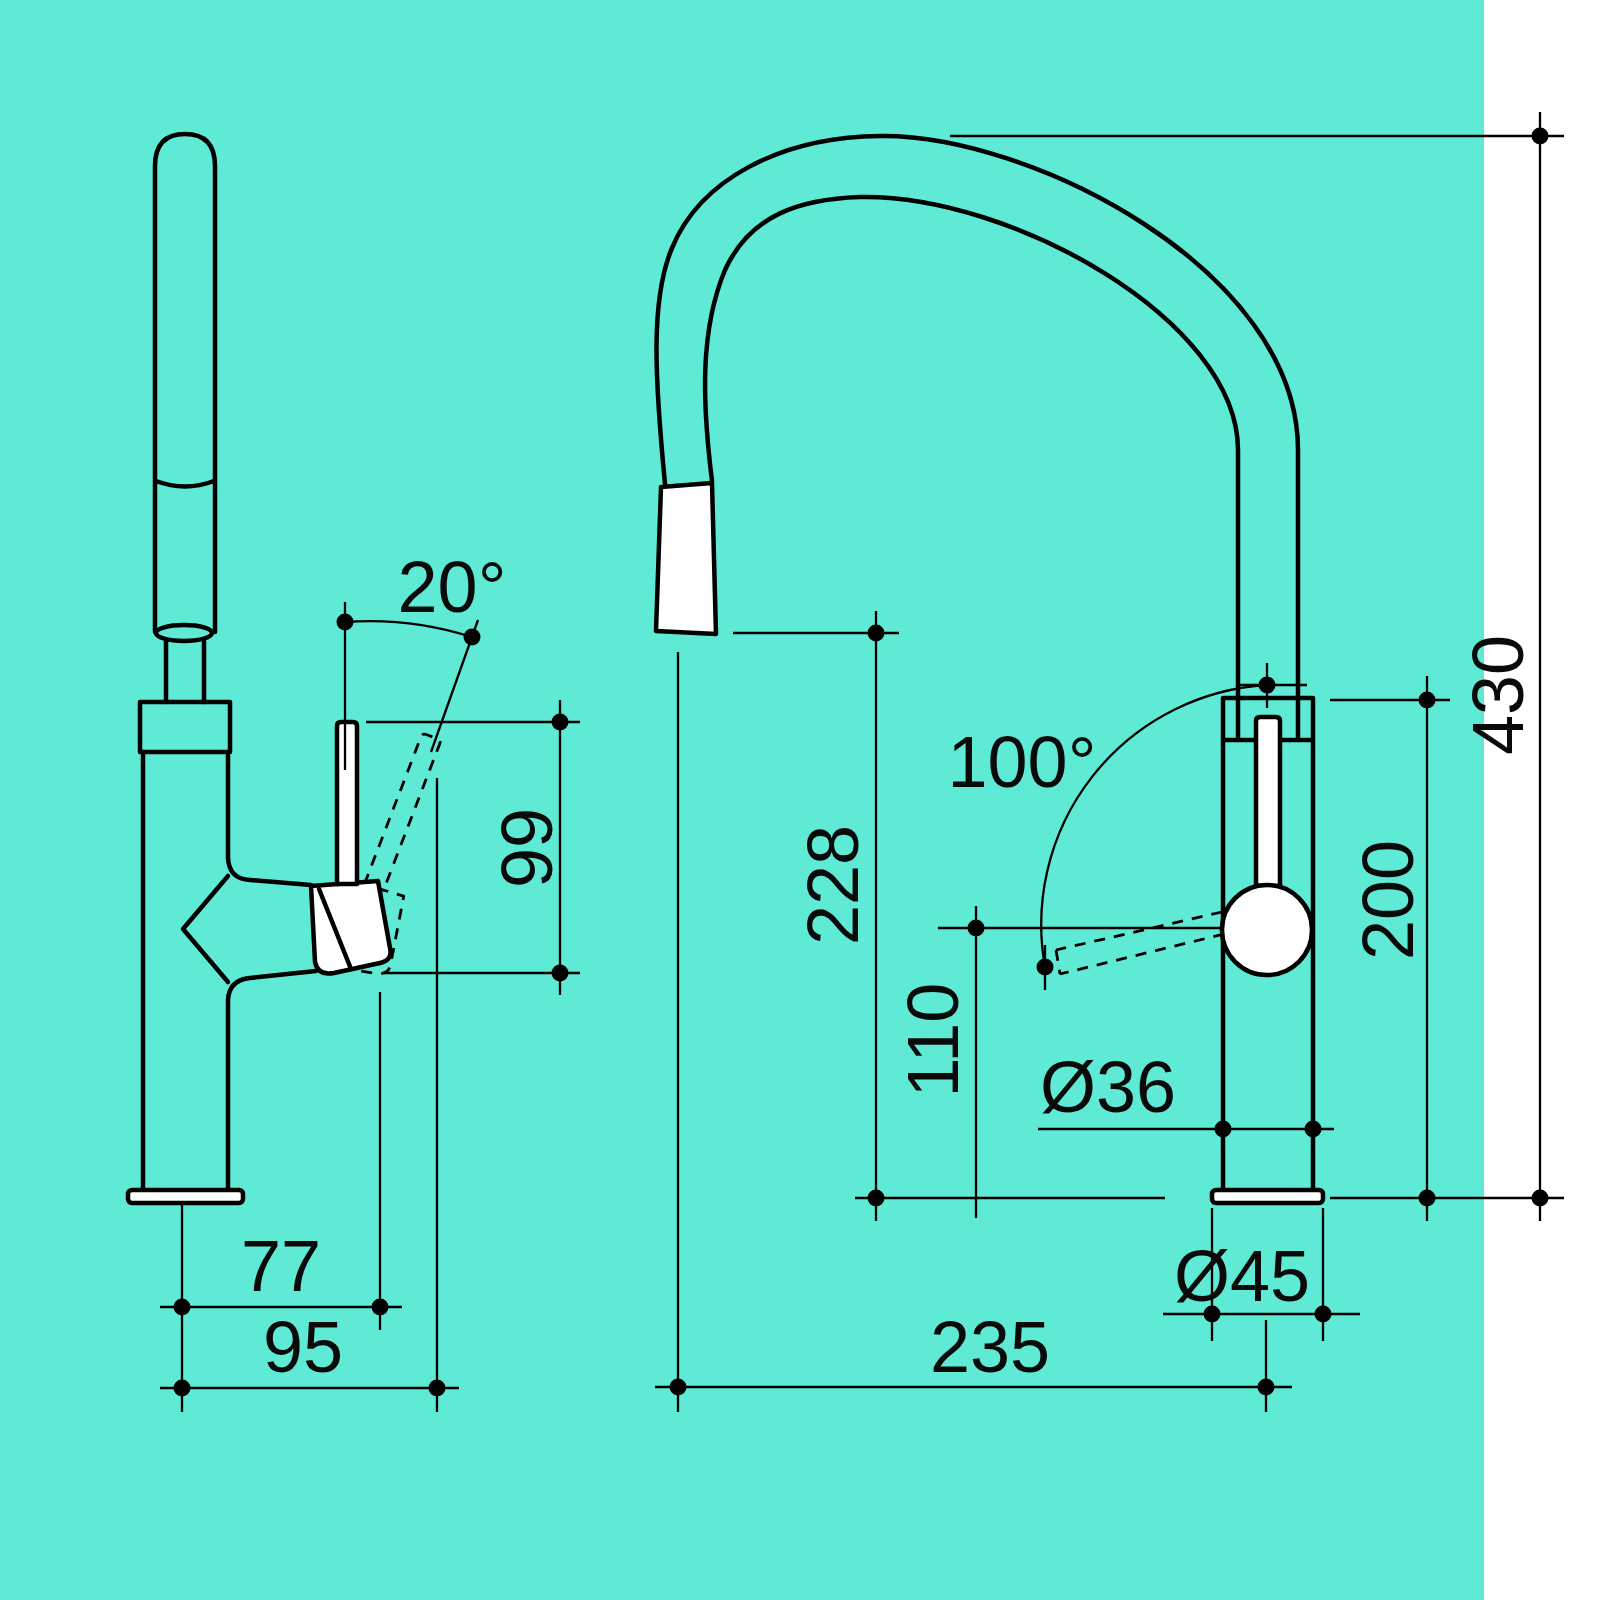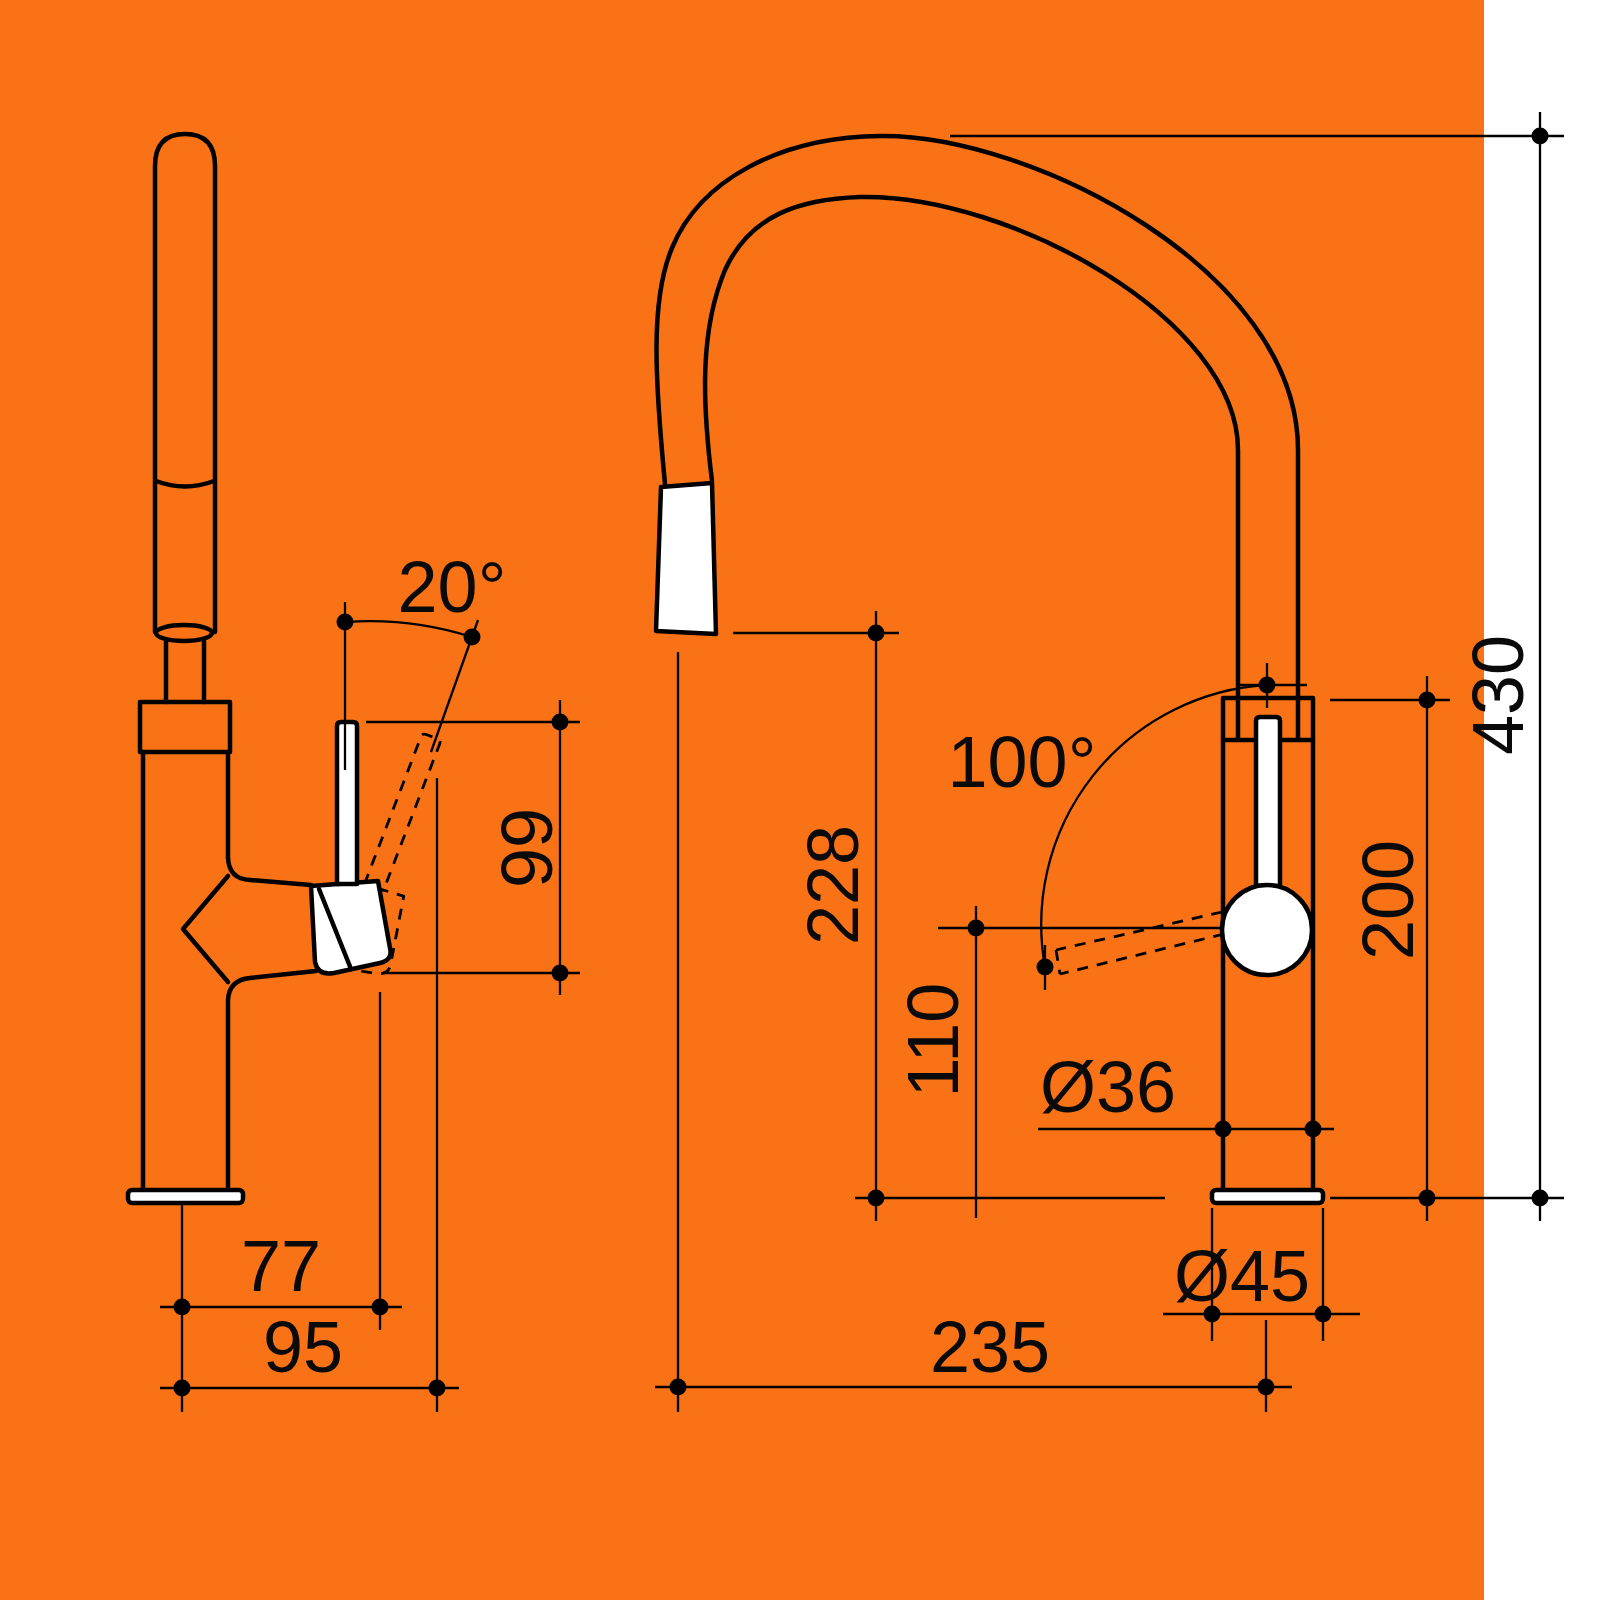--- a/index.html
+++ b/index.html
@@ -1,16 +1,16 @@
 <!DOCTYPE html>
 <html><head>
 <meta charset="utf-8">
 <style>
   html,body{margin:0;padding:0;background:#ffffff;}
-  .stage{width:1484px;height:1600px;position:relative;background:#f97316;}
+  .stage{width:1484px;height:1600px;position:relative;background:#5eead4;}
   svg{display:block;}
   .part{fill:none;stroke:#000;stroke-width:4.5;stroke-linecap:round;stroke-linejoin:round;}
   .partfill{fill:#fff;stroke:#000;stroke-width:4.5;stroke-linejoin:round;}
   .dim{fill:none;stroke:#000;stroke-width:2.3;stroke-linecap:butt;}
   .dash{fill:none;stroke:#000;stroke-width:2.8;stroke-dasharray:11 9;stroke-linejoin:round;}
   .dot{fill:#000;stroke:none;}
   .lbl{font-family:"Liberation Sans","DejaVu Sans",sans-serif;font-size:72px;fill:#0a0a0a;}
 </style>
 </head>
 <body>

